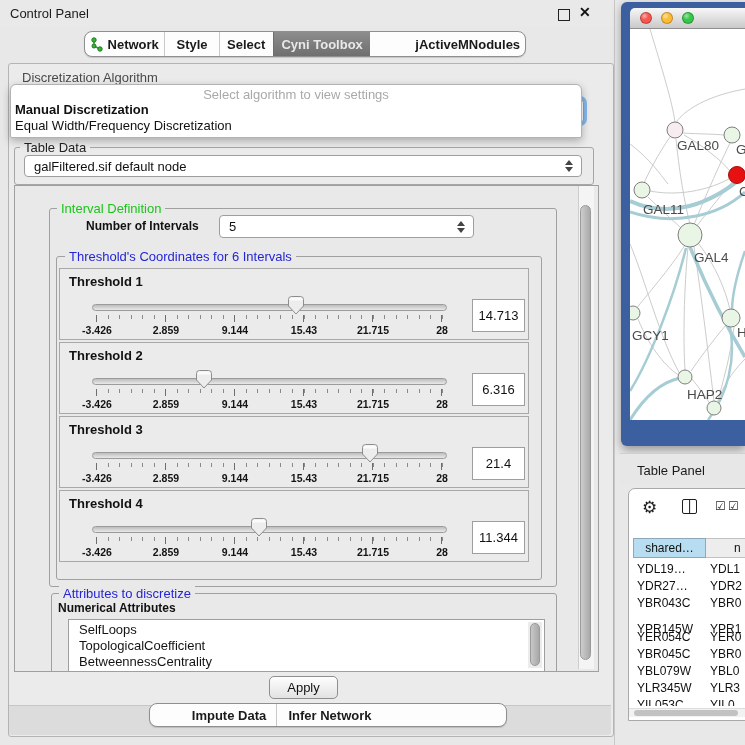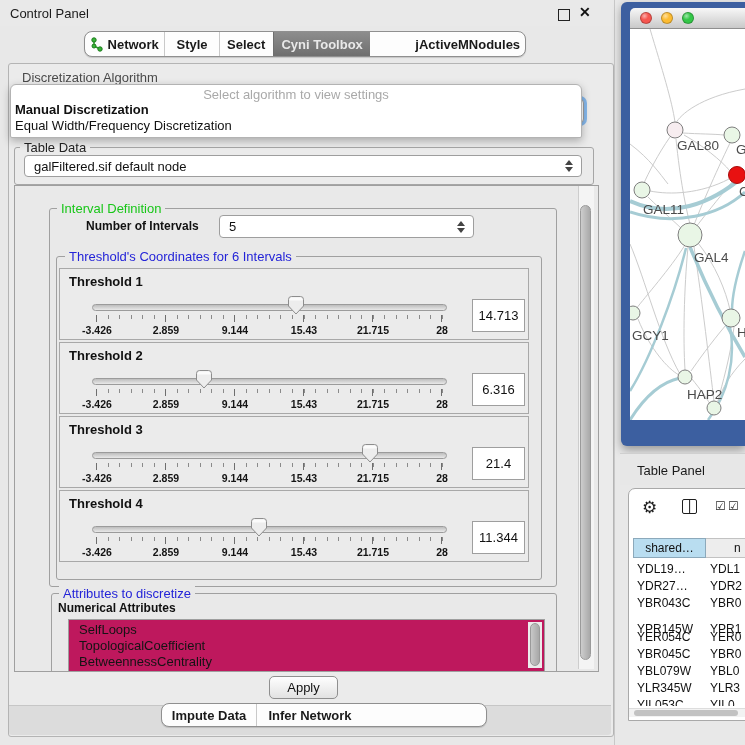--- a/index.html
+++ b/index.html
@@ -54,30 +54,30 @@
            background:linear-gradient(#bdbdbd,#e9e9e9);border:1px solid #9b9b9b;box-sizing:border-box;}
   .t-thumb{position:absolute;top:27px;width:16px;height:19px;}
   .ticks-minor{position:absolute;left:36px;top:46px;width:347px;height:4px;
       background:repeating-linear-gradient(90deg,#8a8a8a 0,#8a8a8a 1px,transparent 1px,transparent 11.53px);}
   .ticks-major{position:absolute;left:36px;top:46px;width:347px;height:7px;
       background:repeating-linear-gradient(90deg,#6e6e6e 0,#6e6e6e 1px,transparent 1px,transparent 69px);}
   .tick-label{position:absolute;top:55px;transform:translateX(-50%);font-size:10.5px;font-weight:bold;color:#141414;}
   .t-value{position:absolute;left:412px;top:30px;width:53px;height:33px;background:#fff;border:1px solid #9e9e9e;
            box-sizing:border-box;display:flex;align-items:center;justify-content:center;font-size:13px;color:#111;}
   
-  #attr-list{left:67px;top:618px;width:477px;height:60px;background:#be185d;border:1px solid #9e9e9e;box-sizing:border-box;}
+  #attr-list{left:67px;top:618px;width:477px;height:60px;background:#ffffff;border:1px solid #9e9e9e;box-sizing:border-box;}
   .attr-item{position:absolute;left:10px;font-size:13px;color:#141414;white-space:nowrap;}
   #attr-scroll{position:absolute;right:2px;top:2px;width:14px;height:46px;background:#ececec;}
   #attr-thumb{position:absolute;left:2px;top:1px;width:10px;height:43px;border-radius:5px;
               background:linear-gradient(90deg,#c8c8c8,#a8a8a8);border:1px solid #9a9a9a;box-sizing:border-box;}
   
   #apply-btn{left:269px;top:676px;width:67px;height:21px;border:1px solid #8f8f8f;border-radius:5px;
              background:linear-gradient(#fefefe,#e2e2e2);font-size:13px;color:#111;
              display:flex;align-items:center;justify-content:center;}
-  #bottom-tabs{left:161px;top:703px;width:324px;height:22px;}
+  #bottom-tabs{left:149px;top:703px;width:324px;height:22px;padding-left:32px;}
   
   #v-splitter{left:614px;top:0;width:1px;height:745px;background:#c8c8c8;}
   
   #net-window{left:621px;top:2px;width:124px;height:444px;background:#3c5fa0;border-radius:6px 0 0 6px;
               box-shadow:0 4px 10px rgba(0,0,0,.35);}
   #net-titlebar{left:630px;top:8px;width:115px;height:20px;background:linear-gradient(#f7f7f7,#c9c9c9);
                 border-bottom:1px solid #8f8f8f;border-radius:5px 0 0 0;}
   .tlight{position:absolute;top:4px;width:12px;height:12px;border-radius:50%;box-sizing:border-box;}
   #net-content{left:630px;top:29px;width:115px;height:391px;background:#fff;overflow:hidden;}
   

